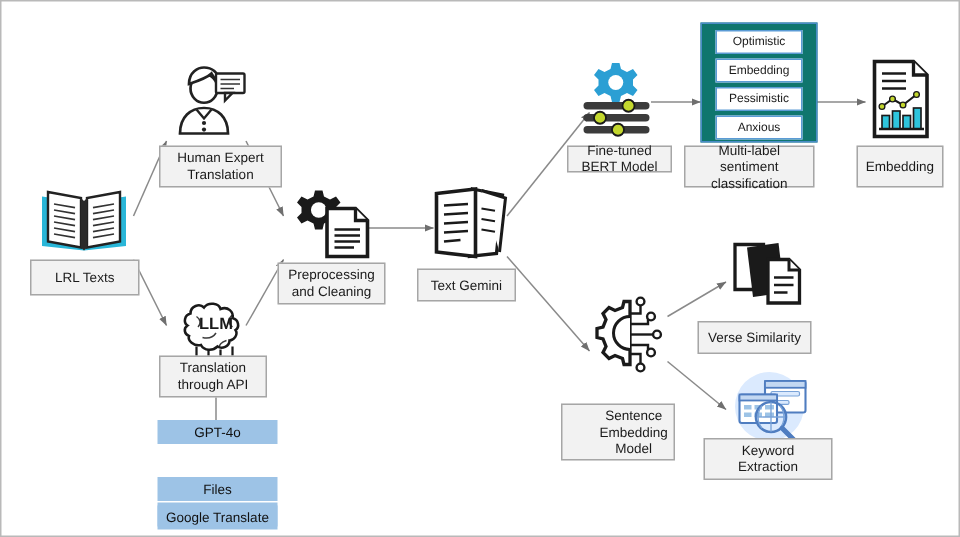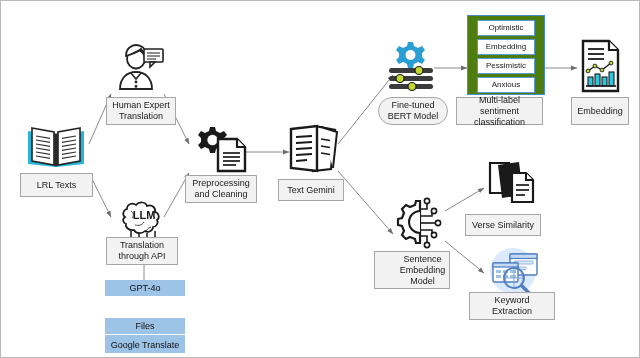--- a/index.html
+++ b/index.html
@@ -45,21 +45,21 @@
     text-align:center;
     display:flex;
     align-items:center;
     justify-content:center;
     white-space:nowrap;
   }
   
   .sent-panel{
     position:absolute;
     box-sizing:border-box;
-    background:#4d7c0f;
+    background:#0f766e;
     border:1px solid #4a8cc7;
     padding:4px 9px;
     display:flex;
     flex-direction:column;
     justify-content:space-between;
     gap:3px;
   }
   .sent-item{
     background:#ffffff;
     border:1px solid #5b9bd5;
@@ -330,40 +330,40 @@
 
   <div class="sent-panel" style="left:466px;top:14px;width:78px;height:80px;">
     <div class="sent-item">Optimistic</div>
     <div class="sent-item">Embedding</div>
     <div class="sent-item">Pessimistic</div>
     <div class="sent-item">Anxious</div>
   </div>
 
   <div class="lbl" style="left:19px;top:172px;width:73px;height:24px;">LRL Texts</div>
 
-  <div class="lbl" style="left:105px;top:96px;width:70px;height:28px;">Human Expert
+  <div class="lbl" style="left:105px;top:96px;width:82px;height:28px;">Human Expert
 Translation</div>
 
   <div class="lbl" style="left:105px;top:236px;width:72px;height:28px;">Translation
 through API</div>
 
   <div class="lbl" style="left:184px;top:174px;width:72px;height:28px;">Preprocessing
 and Cleaning</div>
 
   <div class="lbl" style="left:277px;top:178px;width:66px;height:22px;">Text Gemini</div>
 
-  <div class="lbl" style="left:377px;top:96px;width:70px;height:28px;border-radius:14px;">Fine-tuned
+  <div class="lbl" style="left:377px;top:96px;width:70px;height:18px;">Fine-tuned
 BERT Model</div>
 
   <div class="lbl" style="left:455px;top:96px;width:87px;height:28px;">Multi-label sentiment
 classification</div>
 
   <div class="lbl" style="left:570px;top:96px;width:58px;height:28px;">Embedding</div>
 
-  <div class="lbl" style="left:373px;top:250px;width:76px;height:38px;padding-left:24px;">Sentence
+  <div class="lbl" style="left:373px;top:268px;width:76px;height:38px;padding-left:24px;">Sentence
 Embedding
 Model</div>
 
   <div class="lbl" style="left:464px;top:213px;width:76px;height:22px;">Verse Similarity</div>
 
   <div class="lbl" style="left:468px;top:291px;width:86px;height:28px;">Keyword
 Extraction</div>
 
   <div class="chip" style="left:104px;top:279px;width:80px;height:16px;">GPT-4o</div>
   <div class="chip" style="left:104px;top:298px;width:80px;height:16px;margin-top:36px;">GPT-3.5</div>

